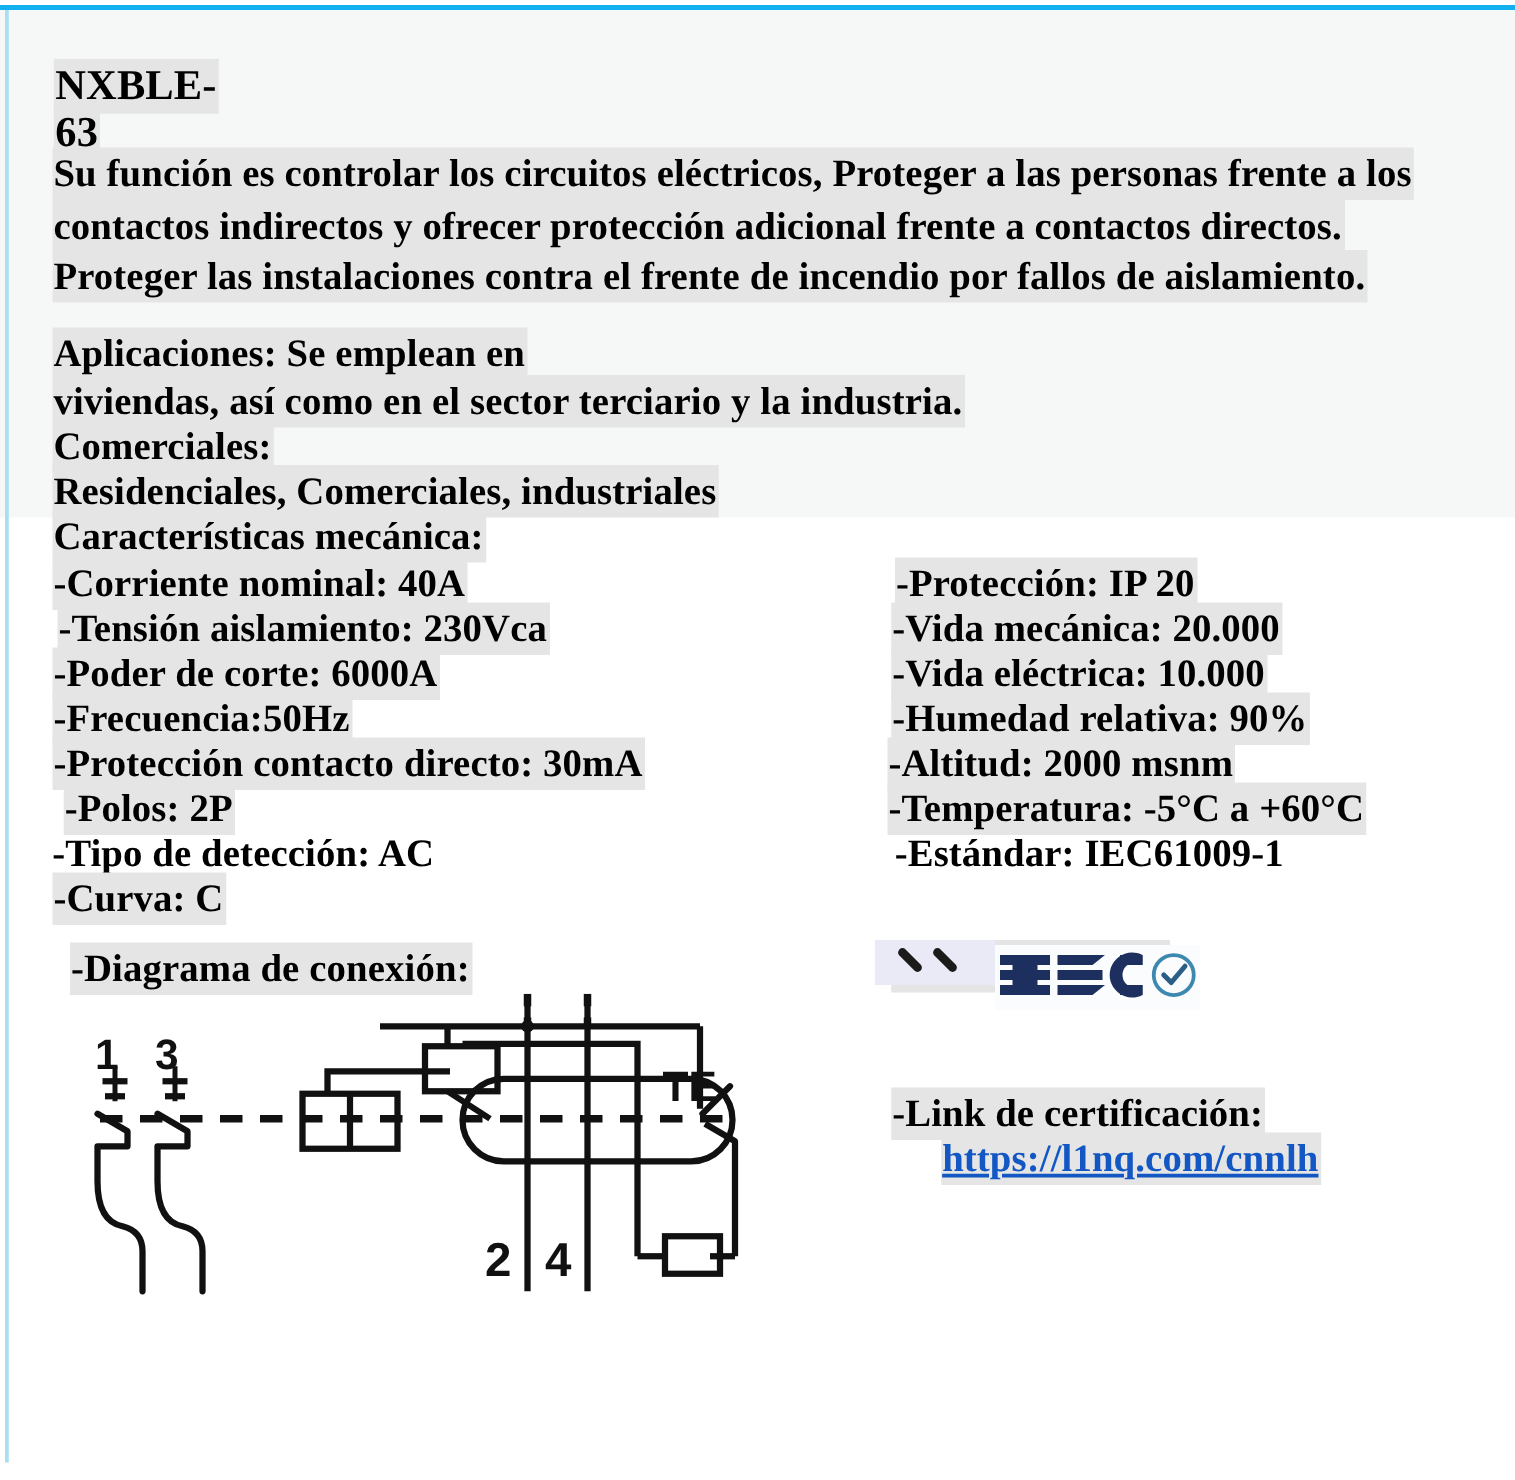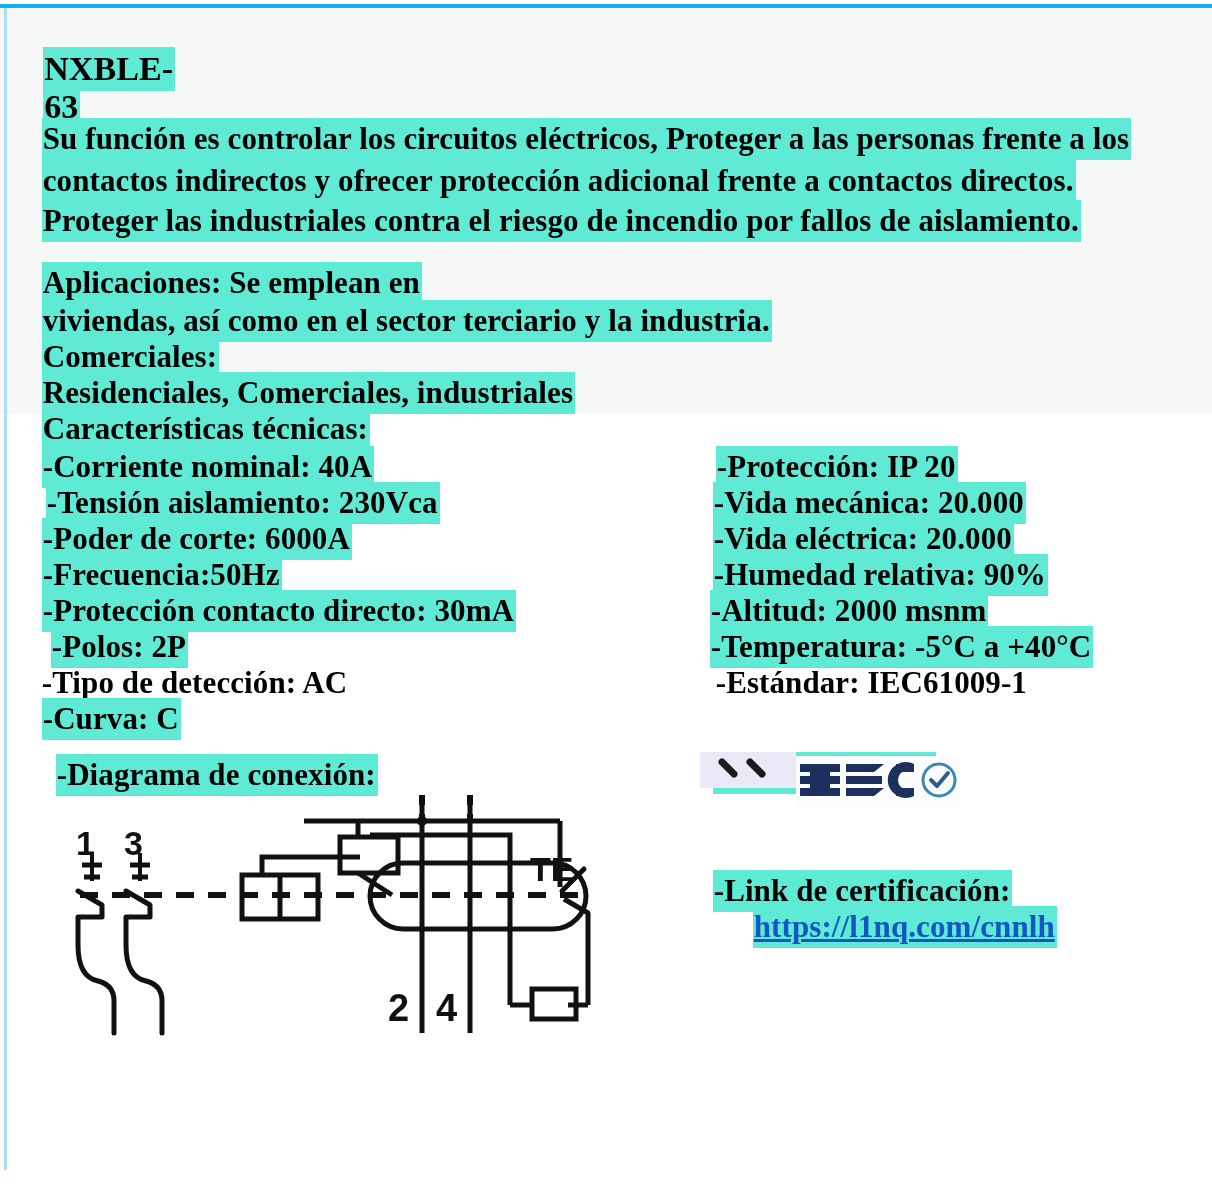--- a/index.html
+++ b/index.html
@@ -38,21 +38,21 @@
   
   .ln {
     position: absolute;
     font-weight: bold;
     color: #000000;
     white-space: pre;
     line-height: 1.0;
     letter-spacing: 0.1px;
   }
   .hl {
-    background: #5eead4;
+    background: #e5e5e5;
     box-decoration-break: clone;
     -webkit-box-decoration-break: clone;
     padding: 3px 2px 4px 1px;
   }
   .f38 { font-size: 34px; }
   .f34 { font-size: 31px; }
 
   
   #cert-link {
     color: #1257c4;
@@ -103,38 +103,38 @@
   <span class="hl">63</span>
 </div>
 
 <div class="ln f34" style="left:26px; top:92px;">
   <span class="hl">Su función es controlar los circuitos eléctricos, Proteger a las personas frente a los</span>
 </div>
 <div class="ln f34" style="left:26px; top:134px;">
   <span class="hl">contactos indirectos y ofrecer protección adicional frente a contactos directos.</span>
 </div>
 <div class="ln f34" style="left:26px; top:174px;">
-  <span class="hl">Proteger las industriales contra el riesgo de incendio por fallos de aislamiento.</span>
+  <span class="hl">Proteger las instalaciones contra el frente de incendio por fallos de aislamiento.</span>
 </div>
 
 <div class="ln f34" style="left:26px; top:236px;">
   <span class="hl">Aplicaciones: Se emplean en</span>
 </div>
 <div class="ln f34" style="left:26px; top:274px;">
   <span class="hl">viviendas, así como en el sector terciario y la industria.</span>
 </div>
 <div class="ln f34" style="left:26px; top:310px;">
   <span class="hl">Comerciales:</span>
 </div>
 <div class="ln f34" style="left:26px; top:346px;">
   <span class="hl">Residenciales, Comerciales, industriales</span>
 </div>
 
 <div class="ln f34" style="left:26px; top:382px;">
-  <span class="hl">Características técnicas:</span>
+  <span class="hl">Características mecánica:</span>
 </div>
 
 <div class="ln f34" style="left:26px; top:420px;text-align:center;">
   <span class="hl">-Corriente nominal: 40A</span>
 </div>
 <div class="ln f34" style="left:30px; top:456px;">
   <span class="hl">-Tensión aislamiento: 230Vca</span>
 </div>
 <div class="ln f34" style="left:26px; top:492px;">
   <span class="hl">-Poder de corte: 6000A</span>
@@ -155,30 +155,30 @@
   <span class="hl">-Curva: C</span>
 </div>
 
 <div class="ln f34" style="left:700px; top:420px;">
   <span class="hl">-Protección: IP 20</span>
 </div>
 <div class="ln f34" style="left:697px; top:456px;">
   <span class="hl">-Vida mecánica: 20.000</span>
 </div>
 <div class="ln f34" style="left:697px; top:492px;">
-  <span class="hl">-Vida eléctrica: 20.000</span>
+  <span class="hl">-Vida eléctrica: 10.000</span>
 </div>
 <div class="ln f34" style="left:697px; top:528px;">
   <span class="hl">-Humedad relativa: 90%</span>
 </div>
 <div class="ln f34" style="left:694px; top:564px;">
   <span class="hl">-Altitud: 2000 msnm</span>
 </div>
 <div class="ln f34" style="left:694px; top:600px;">
-  <span class="hl">-Temperatura: -5°C a +40°C</span>
+  <span class="hl">-Temperatura: -5°C a +60°C</span>
 </div>
 <div class="ln f34" style="left:700px; top:636px;">
   <span>-Estándar: IEC61009-1</span>
 </div>
 
 <div class="ln f34" style="left:40px; top:728px;">
   <span class="hl">-Diagrama de conexión:</span>
 </div>
 
 <div class="ln f34" style="left:697px; top:726px;">

